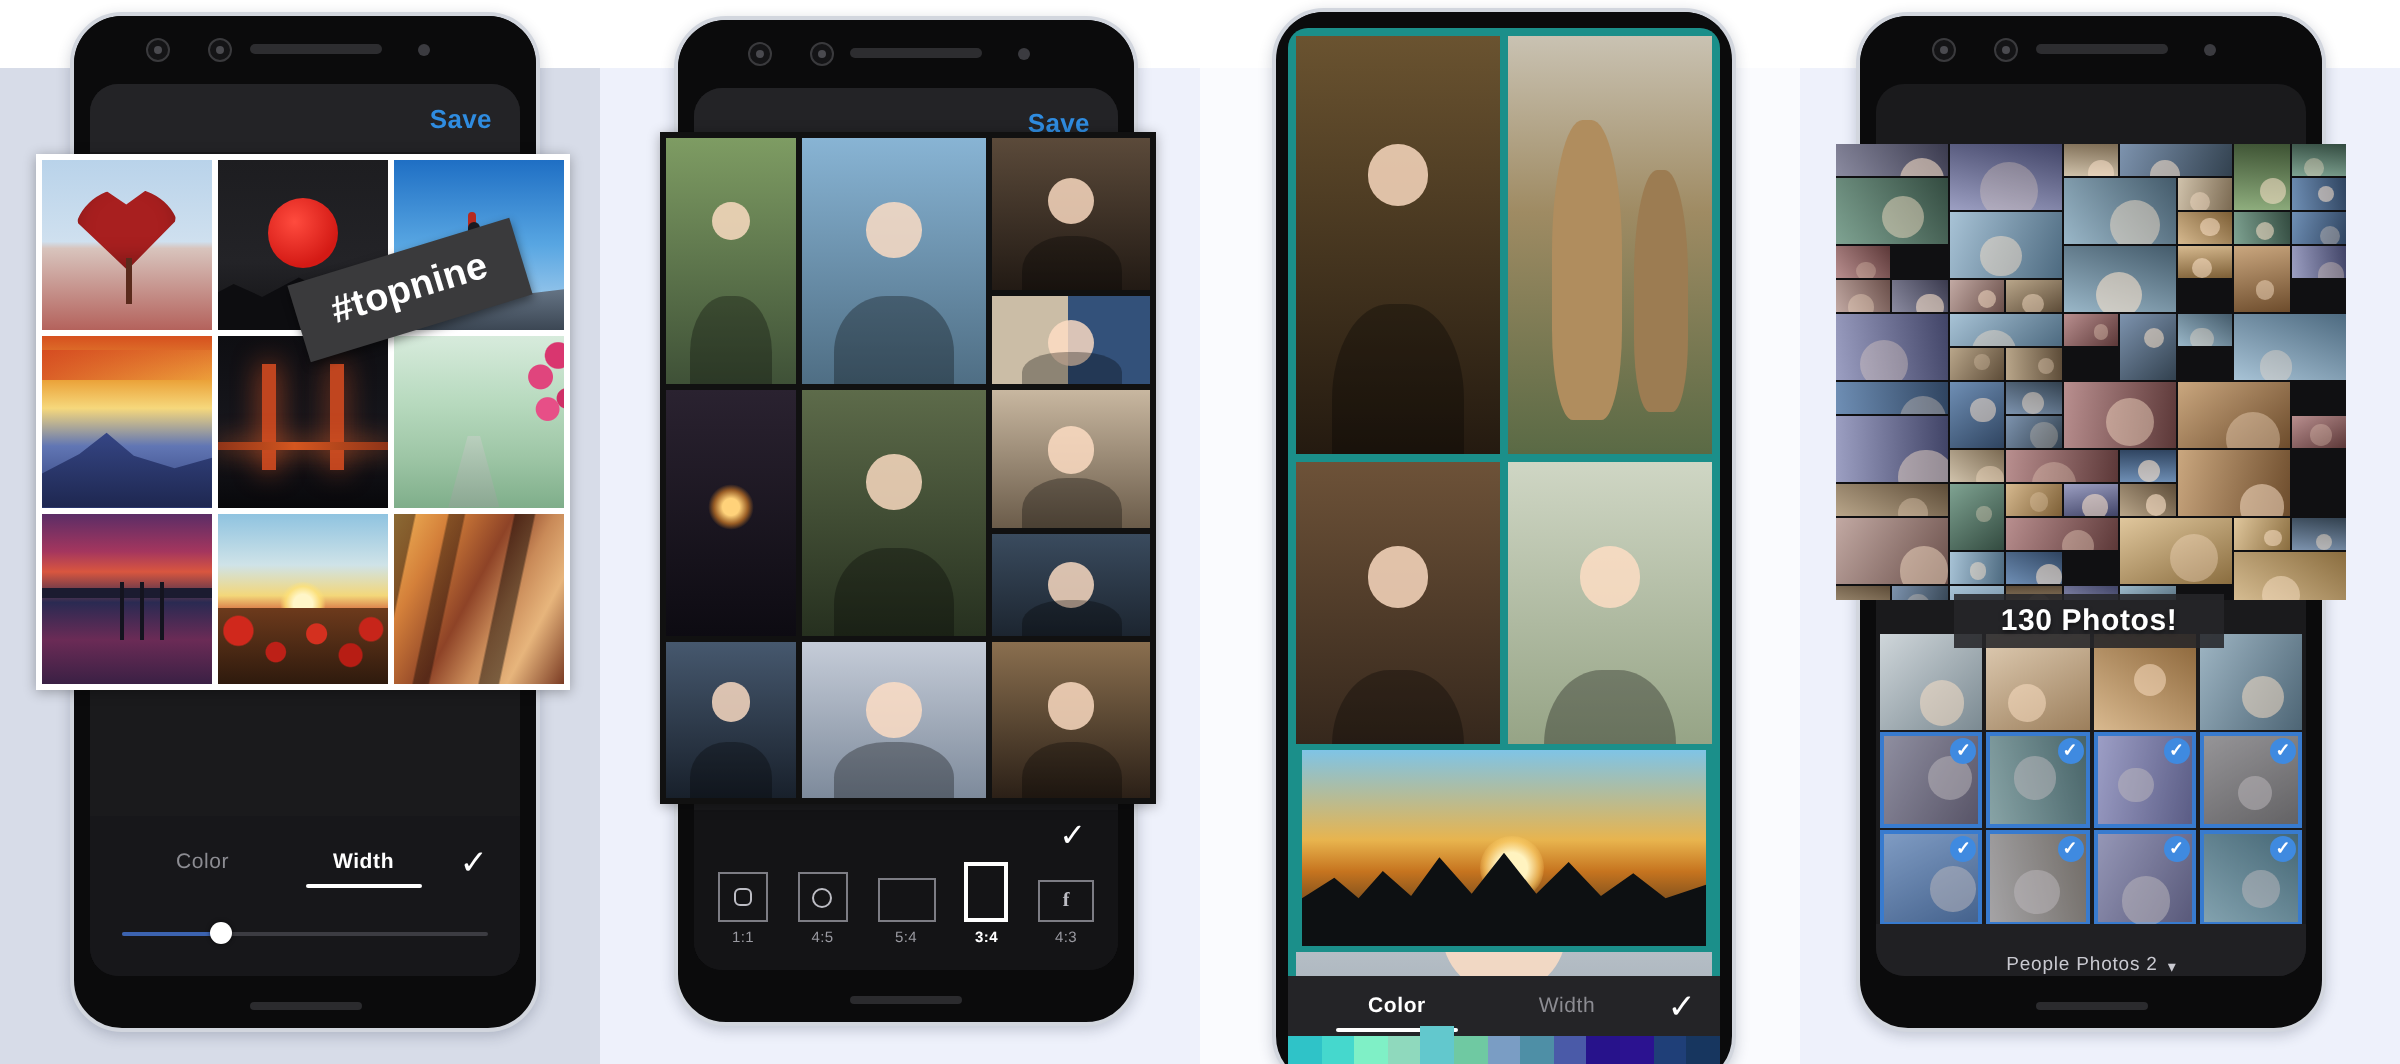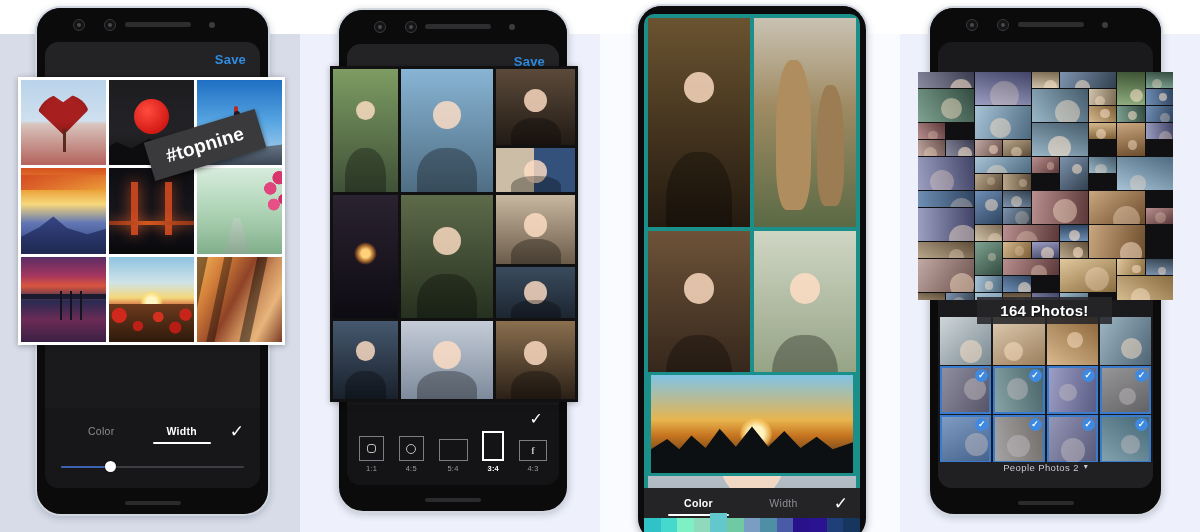--- a/index.html
+++ b/index.html
@@ -351,21 +351,21 @@
   .tick {
     position: absolute; right: 3px; top: 3px;
     width: 13px; height: 13px; border-radius: 50%;
     background: #3f8ae0; color: #fff; z-index: 2;
     font-size: 9px; line-height: 13px; text-align: center;
     font-weight: bold;
   }
   .albumbar {
     position: absolute; left: 0; right: 0; bottom: 0;
     height: 26px; background: #202023;
-    display: flex; align-items: flex-start; justify-content: center;
+    display: flex; align-items: flex-end; justify-content: center;
     gap: 5px; cursor: pointer;
   }
   .album-label { color: #c9c9d0; font-size: 9.5px; letter-spacing: .4px; }
   .chev { color: #c9c9d0; font-size: 8px; }
 
   
   .sticker {
     position: absolute;
     background: #3a3a3c;
     color: #ffffff;
@@ -847,16 +847,16 @@
         <div class="mz" style="background: linear-gradient(154deg, rgb(168, 195, 214), rgb(77, 106, 128)); grid-row: span 2;"></div>
         <div class="mz" style="background: linear-gradient(0deg, rgb(185, 166, 138), rgb(93, 76, 56));">
           <div style="position: absolute; left: 40.6602%; top: 23.8519%; width: 37.8547%; aspect-ratio: 1 / 1; border-radius: 50%; background: rgba(255, 230, 205, 0.263);"></div>
         </div>
         <div class="mz" style="background: linear-gradient(27deg, rgb(156, 159, 194), rgb(65, 68, 103));"></div>
         <div class="mz" style="background: linear-gradient(150deg, rgb(154, 183, 200), rgb(68, 91, 107));"></div>
       </div>
   </div>
 
   <div class="photos-banner" style="left:977px; top:297px; width:135px;">
-    <span>164 Photos!</span>
+    <span>130 Photos!</span>
   </div>
 
 </div>
 
 </body></html>

